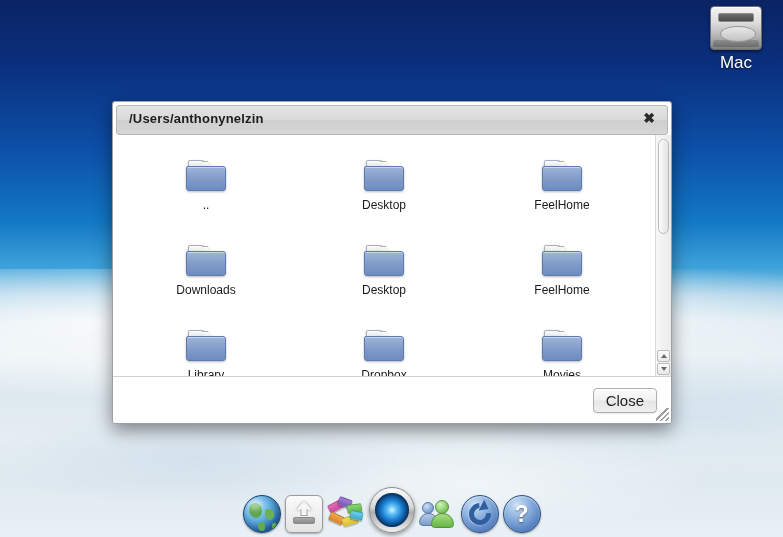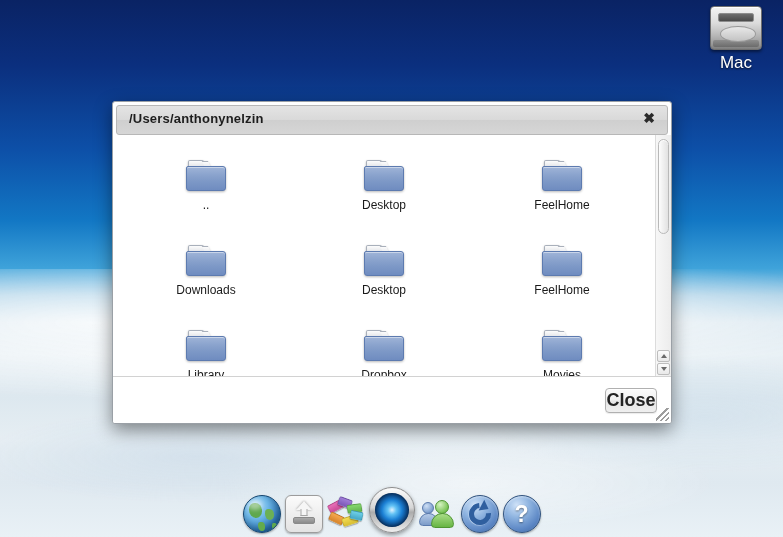--- a/index.html
+++ b/index.html
@@ -174,28 +174,27 @@
   .arrow-down{ border-left:3.5px solid transparent; border-right:3.5px solid transparent; border-top:4px solid #6a6a6a; }
 
   
   #footer {
     flex:0 0 47px; border-top:1px solid #d2d2d2;
     background:#ffffff;
     display:flex; align-items:center; justify-content:flex-end;
     padding:0 14px 0 0; position:relative;
   }
   #close-action {
-    min-width:52px; height:25px; padding:0 0;
-    font-size:18px; color:#232323;
+    min-width:52px; height:25px; padding:0 12px;
+    font-size:15px; color:#232323;
     border:1px solid #b0b0b0; border-radius:4px;
     background:linear-gradient(to bottom,#fbfbfb 0%,#f1f1f1 48%,#e6e6e6 52%,#efefef 100%);
     box-shadow:0 1px 1px rgba(0,0,0,.08), inset 0 1px 0 #fff;
     cursor:pointer;
     font-family:"Liberation Sans", sans-serif;
-    font-weight:bold;
   }
   #resize-grip {
     position:absolute; right:2px; bottom:2px; width:13px; height:13px;
     cursor:nwse-resize;
     background:
       linear-gradient(135deg, transparent 0 42%, #9e9e9e 42% 52%, transparent 52% 100%),
       linear-gradient(135deg, transparent 0 62%, #9e9e9e 62% 72%, transparent 72% 100%),
       linear-gradient(135deg, transparent 0 82%, #9e9e9e 82% 92%, transparent 92% 100%);
   }
 

